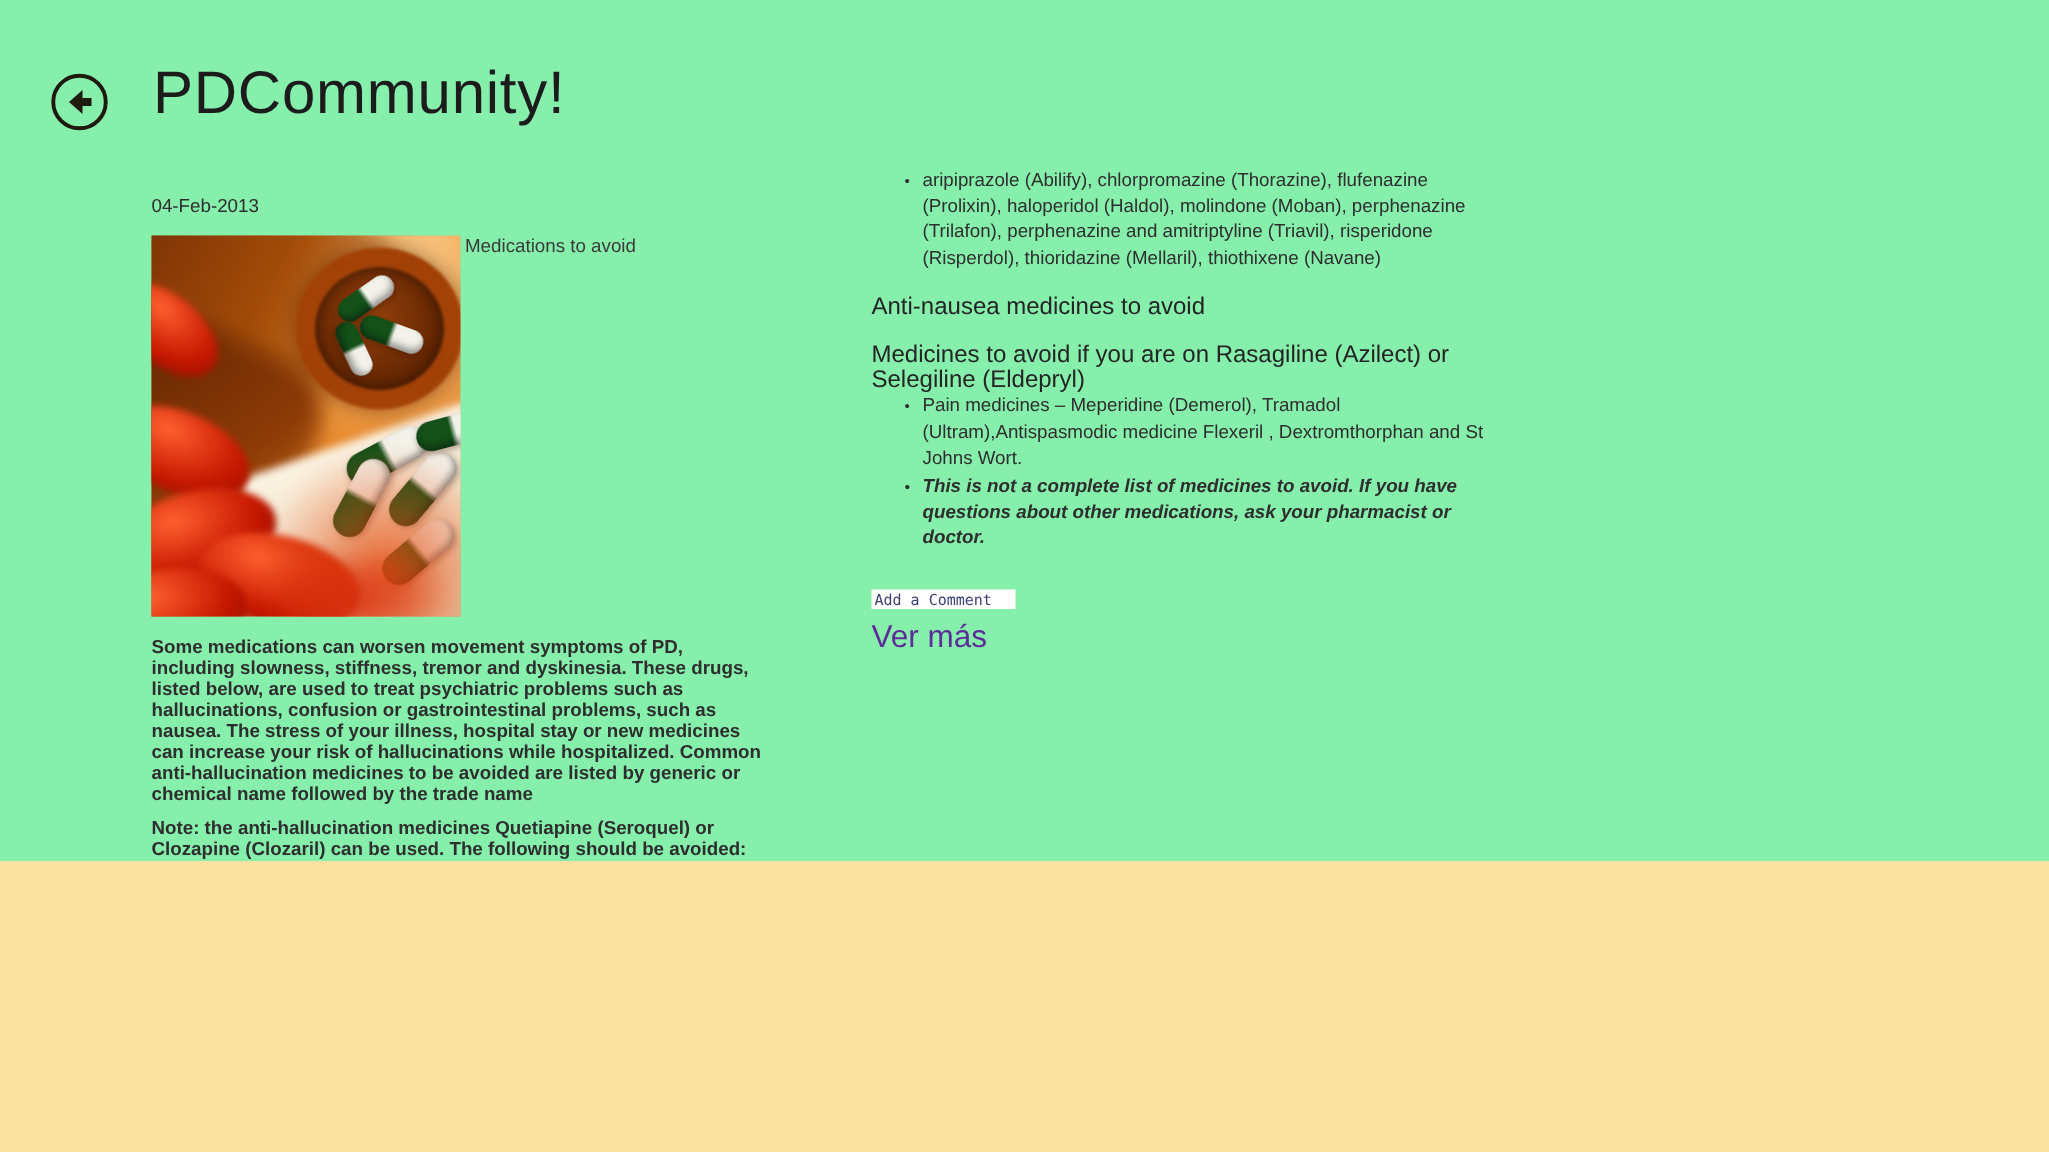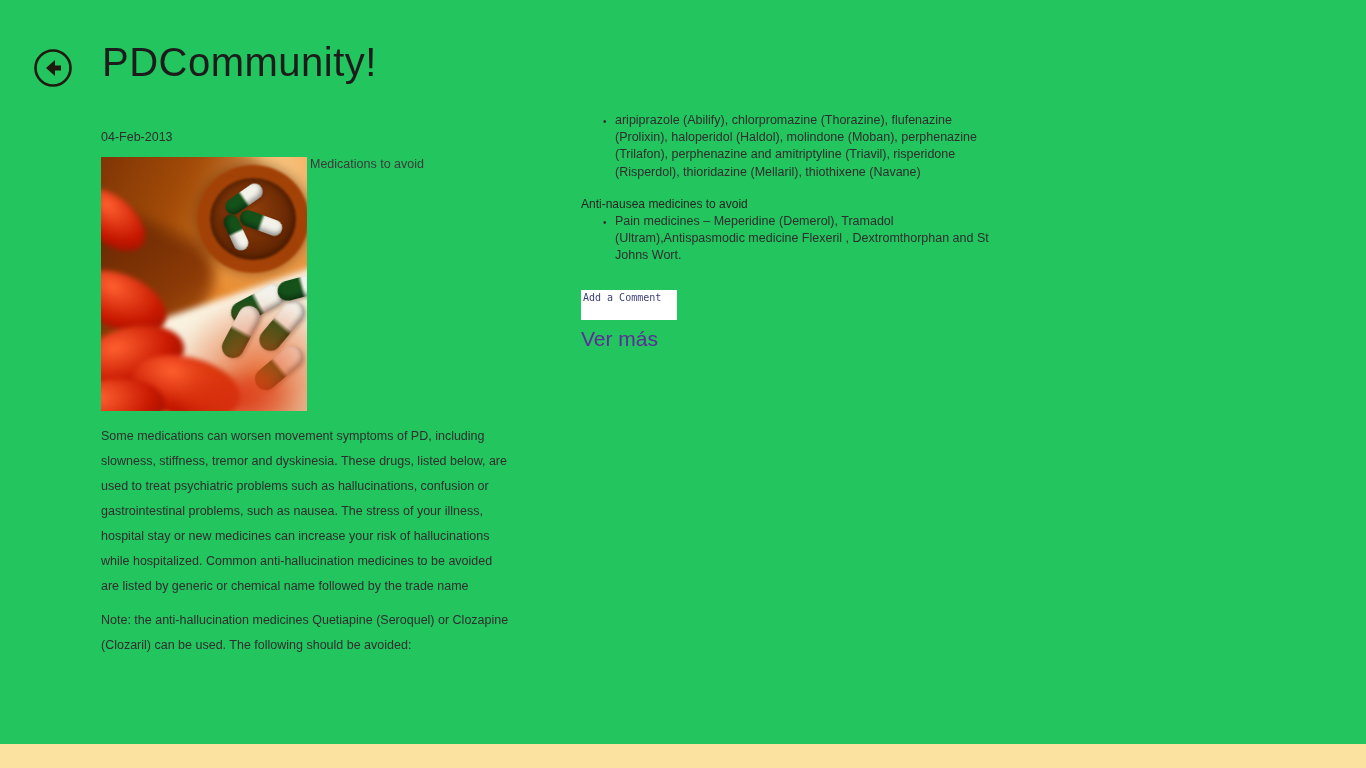--- a/index.html
+++ b/index.html
@@ -3,21 +3,21 @@
 <meta charset="utf-8">
 <style>
   * { box-sizing: border-box; margin: 0; padding: 0; }
   html, body {
     width: 1366px; height: 768px;
     overflow: hidden;
     font-family: "Liberation Sans", sans-serif;
     background: #fbe2a1;
     color: #2e2e2e;
   }
-  .app { position: relative; width: 1366px; height: 744px; background: #22c55e; }
+  .app { position: relative; width: 1366px; height: 574px; background: #86efac; }
 
   
   .back-btn {
     position: absolute; left: 33px; top: 48px;
     width: 40px; height: 40px;
     background: transparent; border: none; cursor: pointer; padding: 0;
   }
   .app-title {
     position: absolute; left: 102px; top: 40px;
     font-size: 40px; font-weight: 300; letter-spacing: 0.5px;
@@ -28,46 +28,46 @@
   .col-left { position: absolute; left: 101px; top: 114px; width: 412px; }
   .article-title {
     font-size: 21.5px; line-height: 27.5px; font-weight: 400;
     color: #3f3f3f;
   }
   .article-date { margin-top: 16px; font-size: 12.5px; color: #2e2e2e; }
 
   .photo-row { margin-top: 13px; display: flex; }
   .photo-caption { font-size: 12.5px; color: #3a3a3a; margin-left: 3px; white-space: nowrap; }
 
-  .body-text { font-size: 12.5px; line-height: 25px; color: #2e2e2e; }
+  .body-text { font-size: 12.5px; line-height: 14px; color: #2e2e2e; font-weight: bold; }
   .article-intro { margin-top: 13px; }
   .section-heading-left { margin-top: 18px; font-size: 13px; font-weight: 400; color: #242424; }
   .section-note { margin-top: 9px; }
 
   
   .col-right { position: absolute; left: 581px; top: 112px; width: 414px; }
   .col-right ul { margin: 0; padding: 0 0 0 34px; list-style: none; }
   .col-right li { position: relative; font-size: 12.5px; line-height: 17.2px; color: #2e2e2e; }
   .col-right li::before {
     content: "•"; position: absolute; left: -12px; top: 1px;
     font-size: 10px; color: #2e2e2e;
   }
-  .section-heading-right { margin-top: 15px; font-size: 12px; font-weight: 400; color: #242424; line-height: 17.2px; }
+  .section-heading-right { margin-top: 15px; font-size: 16px; font-weight: 400; color: #242424; line-height: 17.2px; }
   .list-gap { margin-top: 12px; }
   .li-warning {
     font-weight: 700; font-style: italic;
     line-height: 21.5px; margin-top: 2px; color: #1d1d1d;
   }
   .add-comment-btn {
     display: block; margin-top: 25px;
     width: 96px; text-align: left;
     background: #ffffff; border: none; cursor: pointer;
     font-family: "DejaVu Sans Mono", monospace;
     font-size: 10px; color: #3c3f77;
-    padding: 2px 4px 17px 2px;
+    padding: 2px 4px 0 2px;
   }
   .see-more-link {
     display: inline-block; margin-top: 7px;
     font-size: 21px; color: #5e2c9a; text-decoration: none; cursor: pointer;
   }
 
   
   .photo {
     position: relative; width: 206px; height: 254px;
     overflow: hidden; flex: 0 0 auto;
@@ -185,21 +185,23 @@
     <p class="body-text section-note">Note: the anti-hallucination medicines Quetiapine (Seroquel) or Clozapine (Clozaril) can be used. The following should be avoided:</p>
   </div>
 
   <div class="col-right">
     <ul>
       <li>aripiprazole (Abilify), chlorpromazine (Thorazine), flufenazine (Prolixin), haloperidol (Haldol), molindone (Moban), perphenazine (Trilafon), perphenazine and amitriptyline (Triavil), risperidone (Risperdol), thioridazine (Mellaril), thiothixene (Navane)</li>
     </ul>
 
     <h3 class="section-heading-right">Anti-nausea medicines to avoid</h3>
 
+    <h3 class="section-heading-right">Medicines to avoid if you are on Rasagiline (Azilect) or Selegiline (Eldepryl)</h3>
     <ul class="list-gap">
       <li>Pain medicines – Meperidine (Demerol), Tramadol (Ultram),Antispasmodic medicine Flexeril , Dextromthorphan and St Johns Wort.</li>
+      <li class="li-warning">This is not a complete list of medicines to avoid. If you have questions about other medications, ask your pharmacist or doctor.</li>
     </ul>
 
     <button class="add-comment-btn">Add a Comment</button>
     <a class="see-more-link">Ver más</a>
   </div>
 
 </div>
 
 </body></html>

